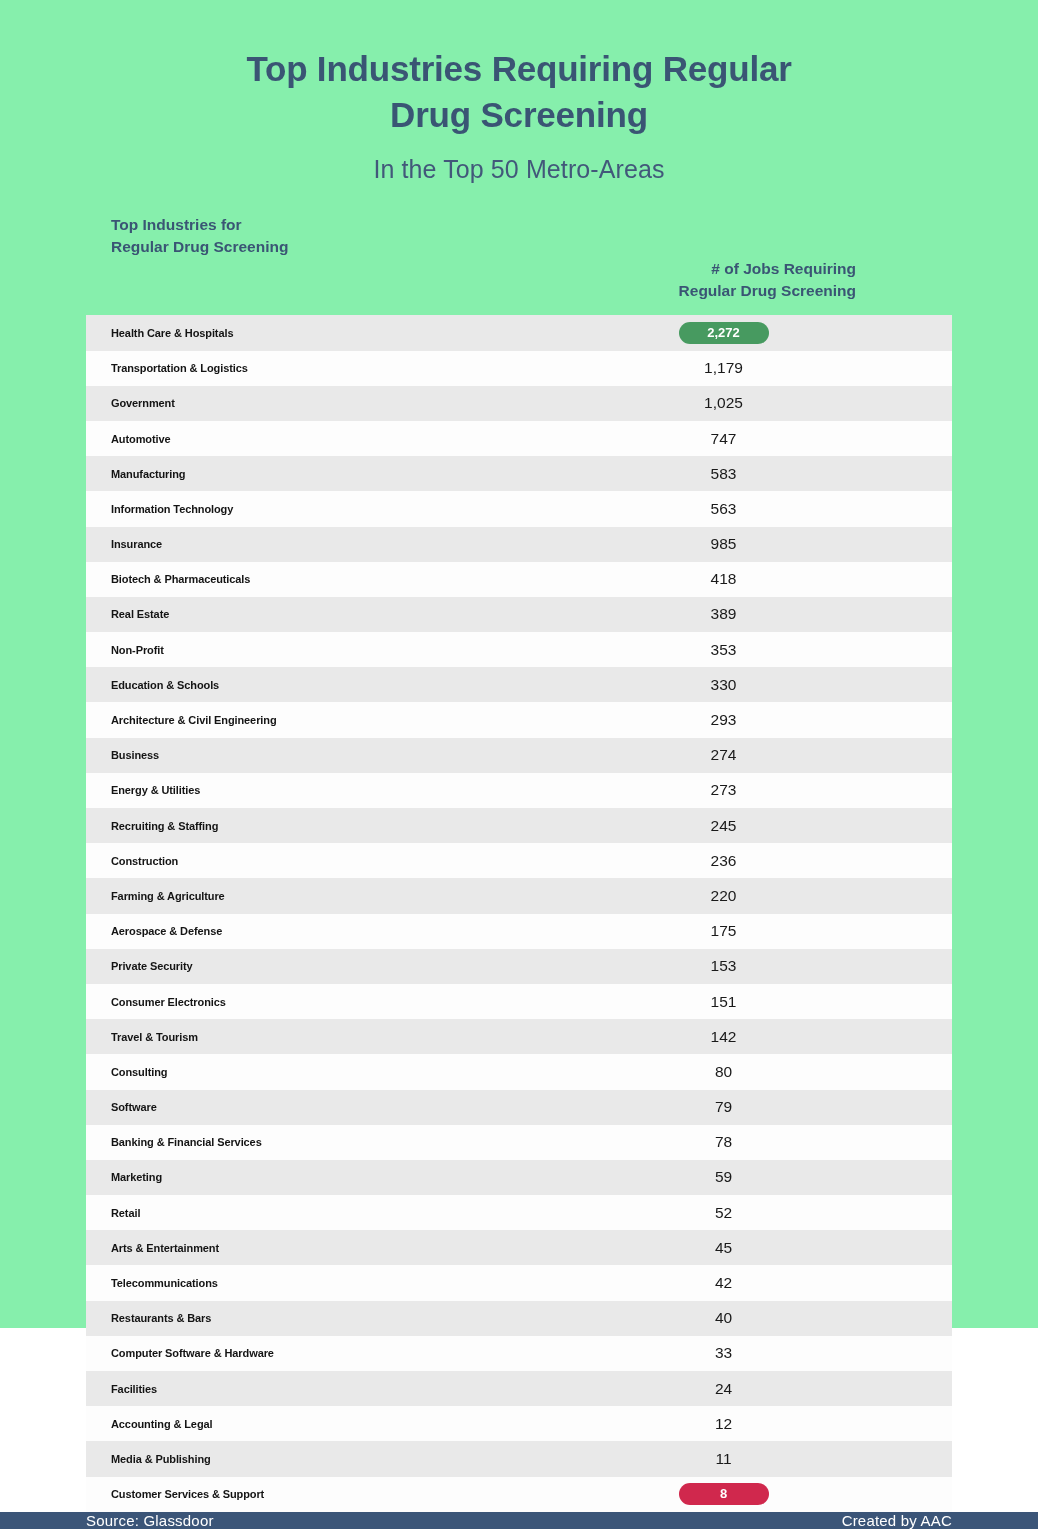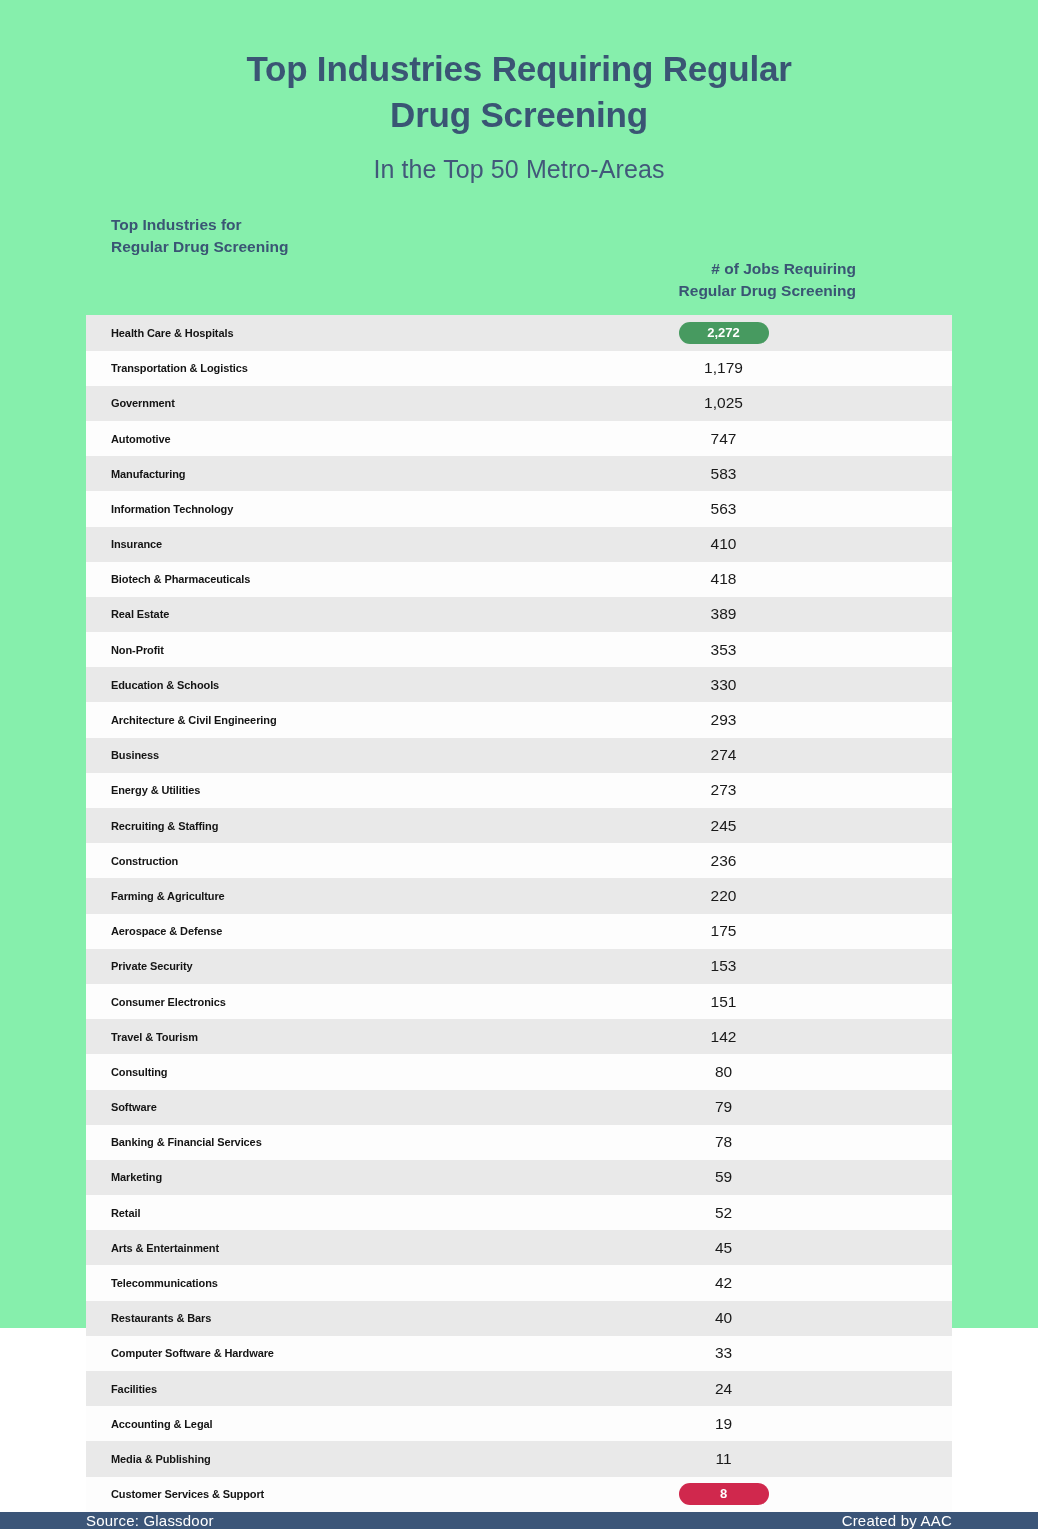--- a/index.html
+++ b/index.html
@@ -185,21 +185,21 @@
         <div class="row odd">
           <div class="cell-industry">Manufacturing</div>
           <div class="cell-value">583</div>
         </div>
         <div class="row even">
           <div class="cell-industry">Information Technology</div>
           <div class="cell-value">563</div>
         </div>
         <div class="row odd">
           <div class="cell-industry">Insurance</div>
-          <div class="cell-value">410</div>
+          <div class="cell-value">985</div>
         </div>
         <div class="row even">
           <div class="cell-industry">Biotech &amp; Pharmaceuticals</div>
           <div class="cell-value">418</div>
         </div>
         <div class="row odd">
           <div class="cell-industry">Real Estate</div>
           <div class="cell-value">389</div>
         </div>
         <div class="row even">
@@ -285,21 +285,21 @@
         <div class="row even">
           <div class="cell-industry">Computer Software &amp; Hardware</div>
           <div class="cell-value">33</div>
         </div>
         <div class="row odd">
           <div class="cell-industry">Facilities</div>
           <div class="cell-value">24</div>
         </div>
         <div class="row even">
           <div class="cell-industry">Accounting &amp; Legal</div>
-          <div class="cell-value">19</div>
+          <div class="cell-value">12</div>
         </div>
         <div class="row odd">
           <div class="cell-industry">Media &amp; Publishing</div>
           <div class="cell-value">11</div>
         </div>
         <div class="row even">
           <div class="cell-industry">Customer Services &amp; Support</div>
           <div class="cell-value"><span class="badge badge-red">8</span></div>
         </div>
       </div>

